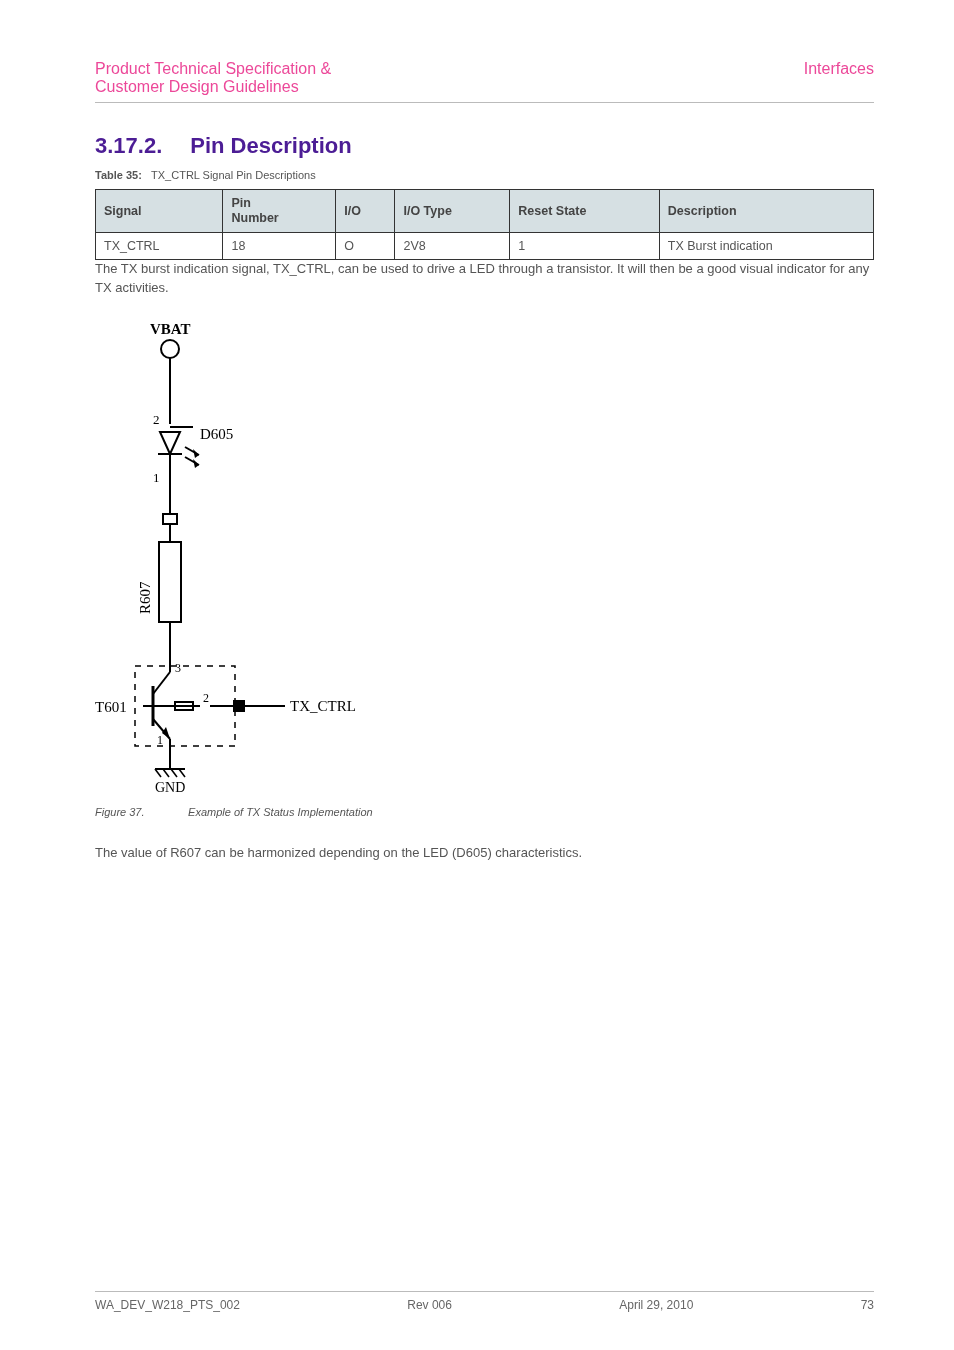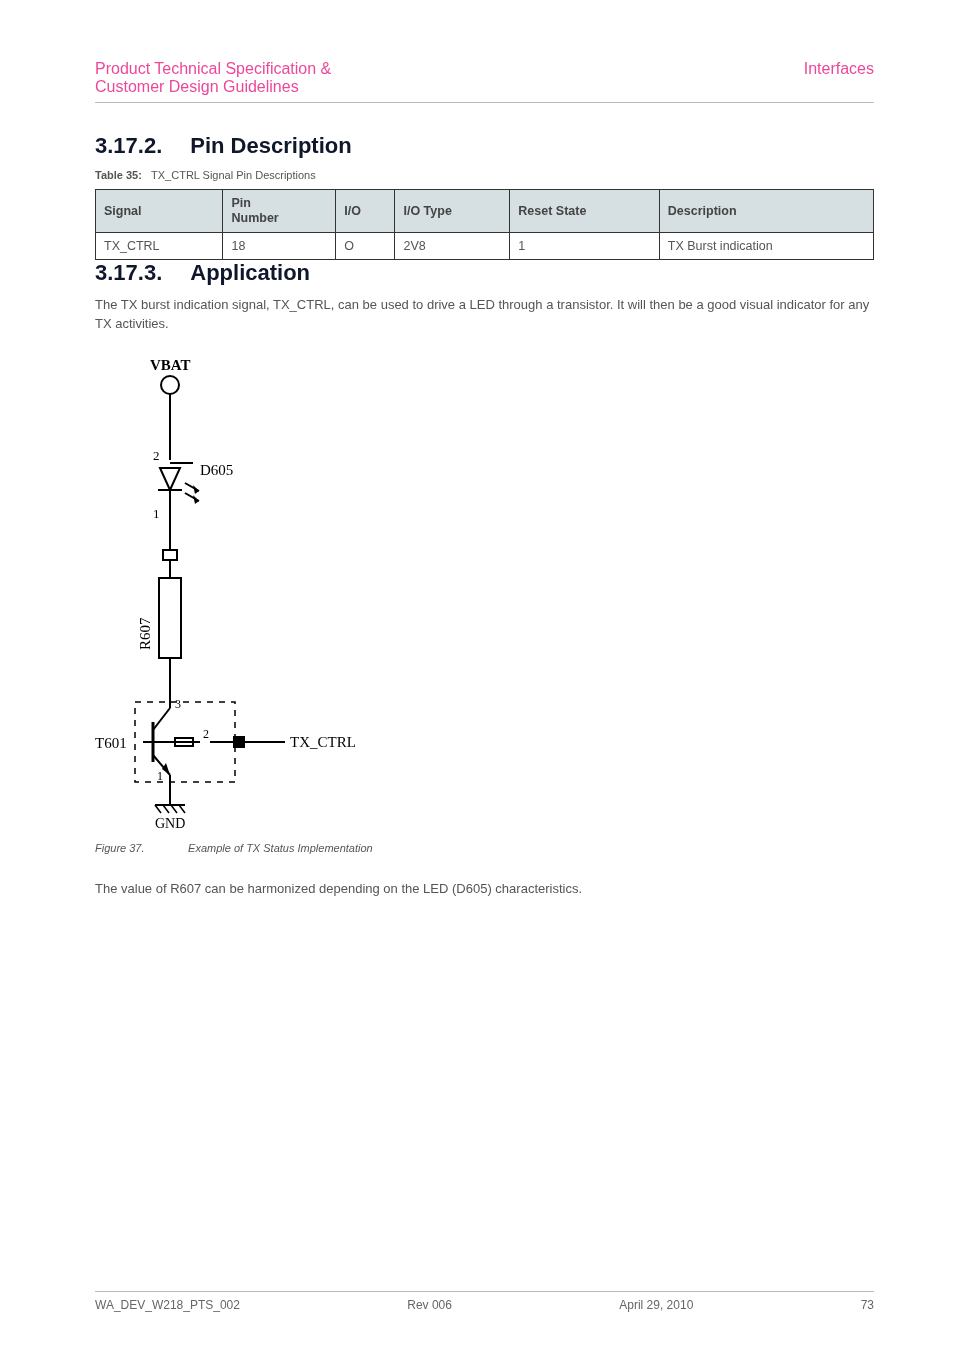--- a/index.html
+++ b/index.html
@@ -1,20 +1,20 @@
 <!DOCTYPE html>
 <html><head>
 <meta charset="utf-8">
 <style>
   * { box-sizing: border-box; margin: 0; padding: 0; }
   html, body { width: 954px; height: 1350px; background: #fff; font-family: Arial, Helvetica, sans-serif; color: #555; }
   .page { padding: 60px 80px 30px 95px; position: relative; height: 100%; }
   .header-row { display: flex; justify-content: space-between; font-size: 16px; color: #ec4899; }
   .header-rule { border: none; border-top: 1px solid #bbb; margin-top: 6px; margin-bottom: 30px; }
-  h2.section-title { font-size: 22px; font-weight: bold; color: #0f172a; margin-bottom: 10px; }
+  h2.section-title { font-size: 22px; font-weight: bold; color: #4c1d95; margin-bottom: 10px; }
   .section-number { display: inline-block; margin-right: 28px; }
   .table-caption { font-size: 11px; color: #555; margin-bottom: 8px; }
   .table-caption .tc-label { font-weight: bold; }
   table.signal-table { border-collapse: collapse; width: 100%; }
   table.signal-table th, table.signal-table td { border: 1px solid #333; padding: 6px 8px; font-size: 12.5px; text-align: left; vertical-align: middle; }
   table.signal-table th { background: #d6e0e3; font-weight: bold; color: #444; }
   table.signal-table th .pin-number-wrap { line-height: 1.2; }
   .body-text { font-size: 13px; color: #555; line-height: 1.45; margin-bottom: 16px; }
   .figure-wrap { margin-top: 10px; margin-bottom: 8px; }
   .figure-caption { font-size: 11px; font-style: italic; color: #555; margin-bottom: 26px; }
@@ -67,23 +67,20 @@
         <td>TX_CTRL</td>
         <td>18</td>
         <td>O</td>
         <td>2V8</td>
         <td>1</td>
         <td>TX Burst indication</td>
       </tr>
     </tbody>
   </table>
 
-  <h2 class="section-title">
-    <span class="section-number">3.17.3.</span><span>Application</span>
-  </h2>
 
   <p class="body-text">The TX burst indication signal, TX_CTRL, can be used to drive a LED through a transistor.  It will then be a good visual indicator for any TX activities.</p>
 
   <div class="figure-wrap">
     <svg width="300" height="480" viewBox="0 0 300 480">
 
       <text x="55" y="20" font-size="15" font-weight="bold" fill="#000">VBAT</text>
 
       <circle cx="75" cy="35" r="9" fill="none" stroke="#000" stroke-width="2"></circle>
 

